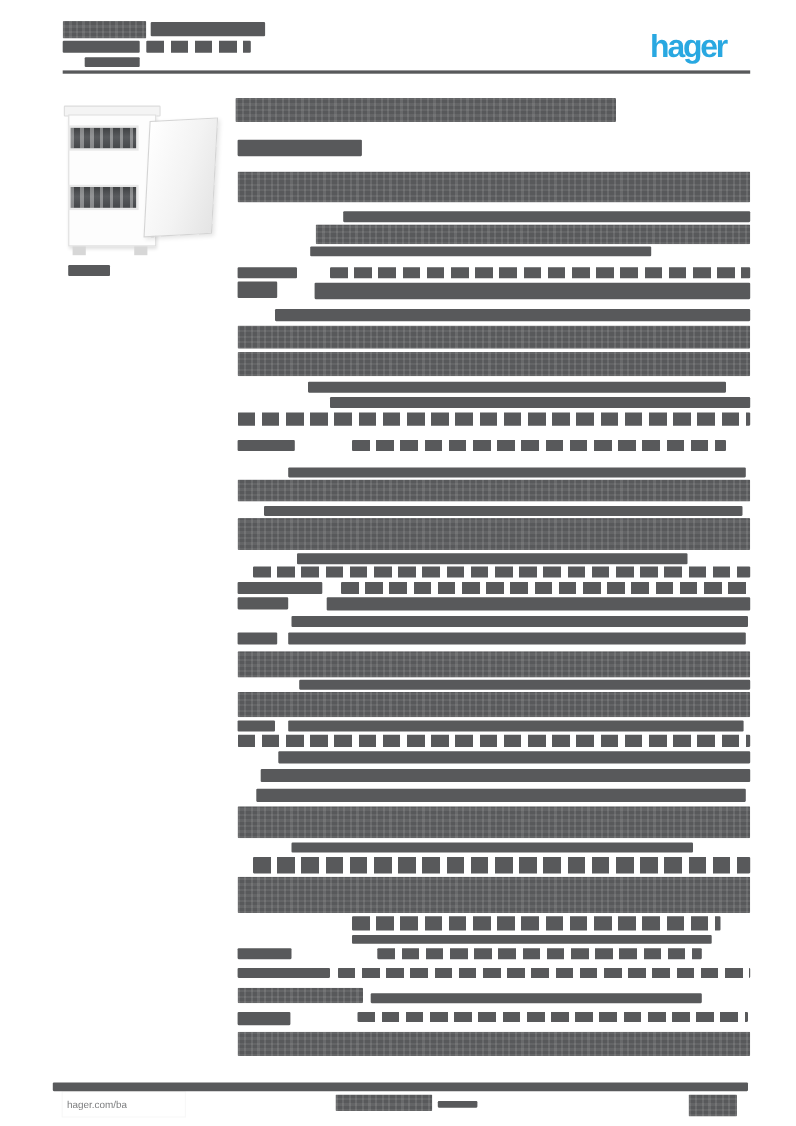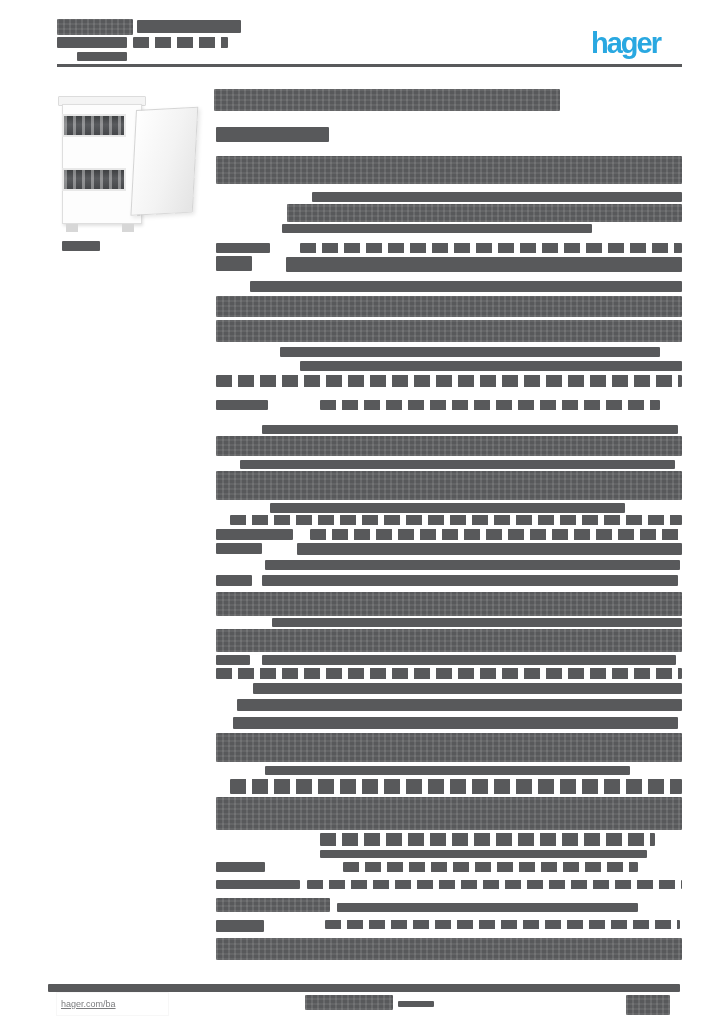--- a/index.html
+++ b/index.html
@@ -54,21 +54,20 @@
     transform:rotate(3deg) skewY(-6deg);
     transform-origin:left top;
     box-shadow:2px 2px 4px rgba(0,0,0,.10);
   }
   .cab-hinge{position:absolute;left:83px;top:22px;width:3px;height:104px;background:#e2e2e2;transform:rotate(2deg);}
   
   #footer-link-box{
     position:absolute;left:57px;top:993px;width:111px;height:22px;background:#ffffff;
     font-size:9px;line-height:22px;color:#7b7c7e;padding-left:4px;
     box-shadow:0 0 0 1px rgba(0,0,0,.03);
-    text-decoration:underline;
   }
 </style>
 </head>
 <body>
 
 <div id="page">
 
   <div id="logo">hager</div>
   <div id="header-rule"></div>
 

